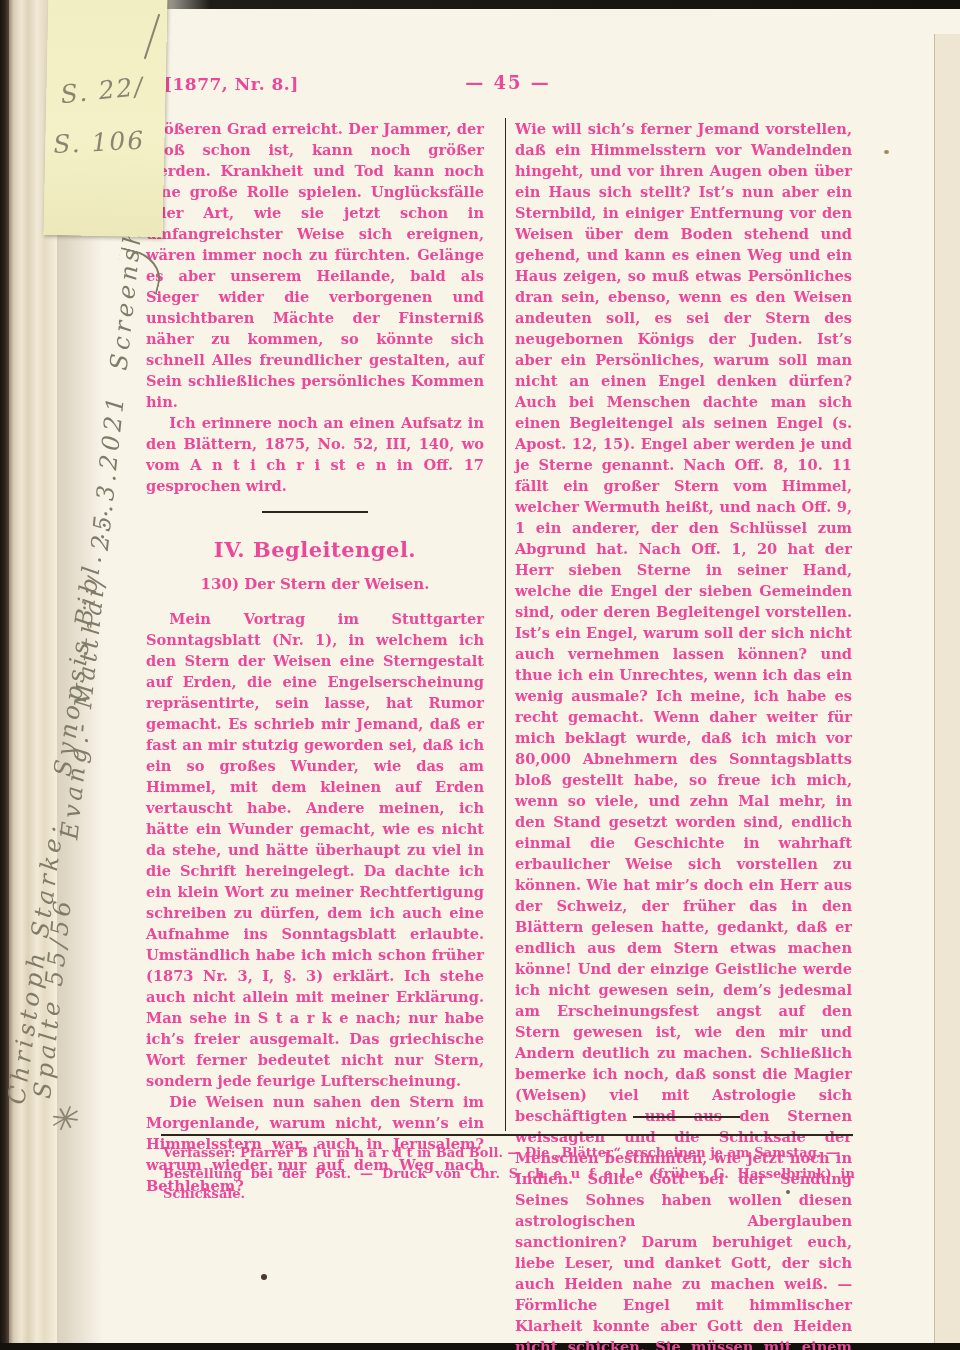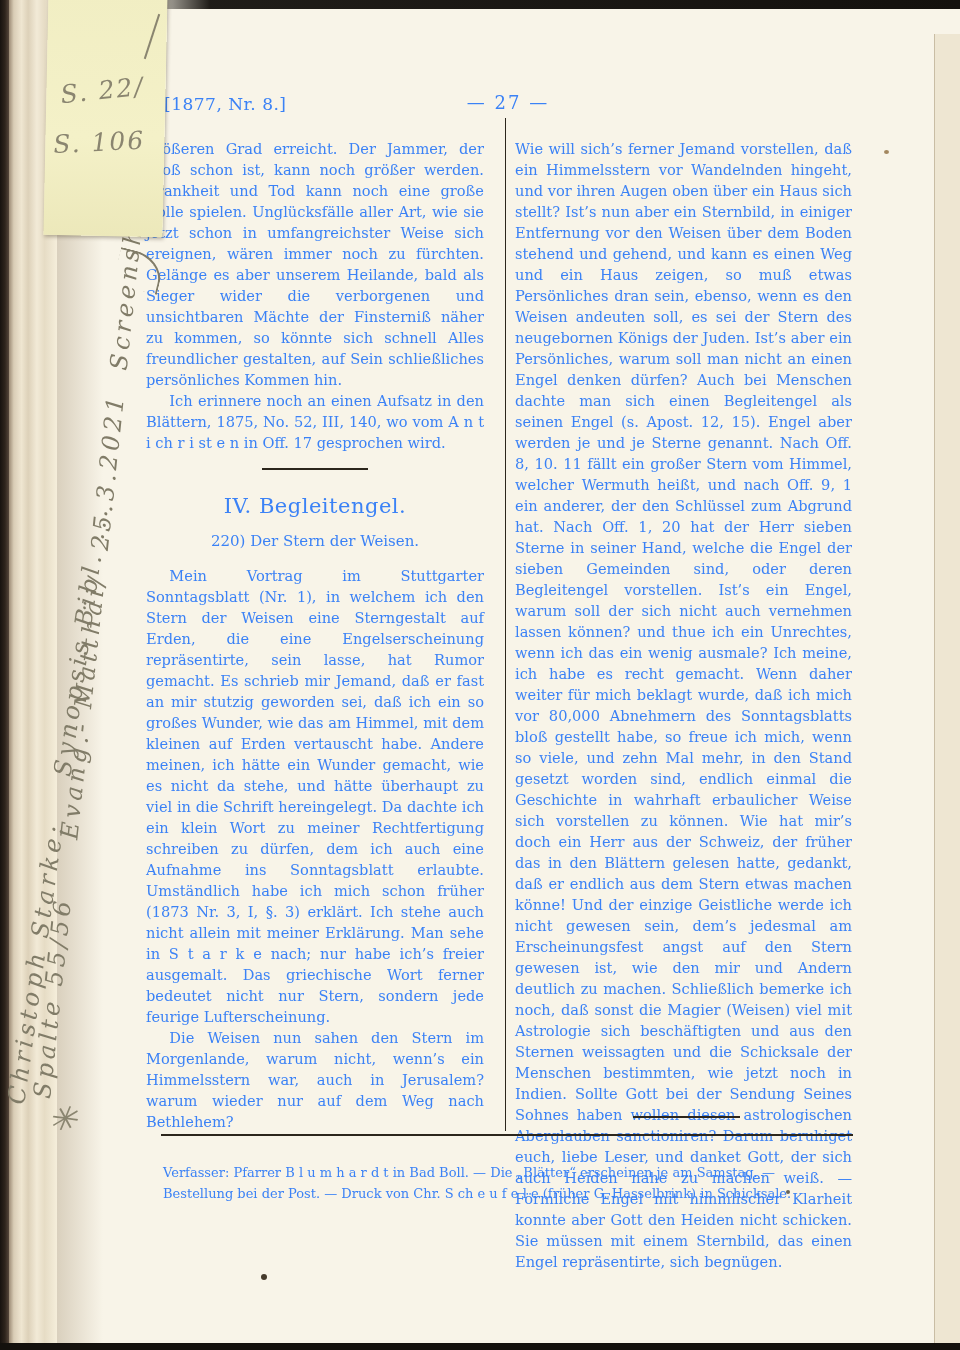--- a/index.html
+++ b/index.html
@@ -45,21 +45,21 @@
   .margin-note-inner { left:30px; top:1078px; width:560px;
     transform:rotate(-82deg); transform-origin:0 100%; }
   .margin-note-outer { left:56px; top:1072px; width:880px;
     transform:rotate(-84deg); transform-origin:0 100%; }
   .margin-asterisk { position:absolute; left:48px; top:1098px; font-size:34px; color:#8a8570; transform:rotate(8deg); }
   .flourish { position:absolute; left:116px; top:252px; width:46px; height:38px;
     border-top:2px solid #817c68; border-right:2px solid #817c68;
     border-radius:0 70% 0 0; transform:rotate(14deg); }
 
   
-  .print { color:#3b82f6; font-weight:400;margin-top:20px; }
+  .print { color:#ec4899; font-weight:700; }
   .page-header-issue { position:absolute; left:164px; top:74px; font-size:17px; letter-spacing:.5px; }
   .page-header-num { position:absolute; left:438px; top:72px; width:140px; text-align:center;
     font-size:18px; letter-spacing:2px; }
 
   .col { position:absolute; top:118px; width:338px; font-size:14.6px; line-height:21px;
     text-align:justify; }
   .col-left { left:146px; }
   .col-right { left:515px; width:337px; }
   .col p { text-align:justify; }
   .col p.indent { text-indent:1.6em; }
@@ -86,30 +86,30 @@
 
   <div class="spine-edge"></div>
   <div class="fore-edges"></div>
   <div class="page-surface"></div>
   <div class="page-left-shade"></div>
   <div class="top-scan-strip"></div>
   <div class="bottom-scan-strip"></div>
   <div class="right-fold"></div>
 
   <div class="print page-header-issue">[1877, Nr. 8.]</div>
-  <div class="print page-header-num">—  27  —</div>
+  <div class="print page-header-num">—  45  —</div>
 
   <div class="col-divider"></div>
 
   <div class="col col-left print">
     <p>größeren Grad erreicht. Der Jammer, der groß schon ist, kann noch größer werden. Krankheit und Tod kann noch eine große Rolle spielen. Unglücksfälle aller Art, wie sie jetzt schon in umfangreichster Weise sich ereignen, wären immer noch zu fürchten. Gelänge es aber unserem Heilande, bald als Sieger wider die verborgenen und unsichtbaren Mächte der Finsterniß näher zu kommen, so könnte sich schnell Alles freundlicher gestalten, auf Sein schließliches persönliches Kommen hin.</p>
     <p class="indent">Ich erinnere noch an einen Aufsatz in den Blättern, 1875, No. 52, III, 140, wo vom A n t i ch r i st e n in Off. 17 gesprochen wird.</p>
     <div class="mid-rule"></div>
     <div class="section-heading">IV. Begleitengel.</div>
-    <div class="article-heading">220) Der Stern der Weisen.</div>
+    <div class="article-heading">130) Der Stern der Weisen.</div>
     <p class="indent">Mein Vortrag im Stuttgarter Sonntagsblatt (Nr. 1), in welchem ich den Stern der Weisen eine Sterngestalt auf Erden, die eine Engelserscheinung repräsentirte, sein lasse, hat Rumor gemacht. Es schrieb mir Jemand, daß er fast an mir stutzig geworden sei, daß ich ein so großes Wunder, wie das am Himmel, mit dem kleinen auf Erden vertauscht habe. Andere meinen, ich hätte ein Wunder gemacht, wie es nicht da stehe, und hätte überhaupt zu viel in die Schrift hereingelegt. Da dachte ich ein klein Wort zu meiner Rechtfertigung schreiben zu dürfen, dem ich auch eine Aufnahme ins Sonntagsblatt erlaubte. Umständlich habe ich mich schon früher (1873 Nr. 3, I, §. 3) erklärt. Ich stehe auch nicht allein mit meiner Erklärung. Man sehe in S t a r k e nach; nur habe ich’s freier ausgemalt. Das griechische Wort ferner bedeutet nicht nur Stern, sondern jede feurige Lufterscheinung.</p>
     <p class="indent">Die Weisen nun sahen den Stern im Morgenlande, warum nicht, wenn’s ein Himmelsstern war, auch in Jerusalem? warum wieder nur auf dem Weg nach Bethlehem?</p>
   </div>
 
   <div class="col col-right print">
     <p>Wie will sich’s ferner Jemand vorstellen, daß ein Himmelsstern vor Wandelnden hingeht, und vor ihren Augen oben über ein Haus sich stellt? Ist’s nun aber ein Sternbild, in einiger Entfernung vor den Weisen über dem Boden stehend und gehend, und kann es einen Weg und ein Haus zeigen, so muß etwas Persönliches dran sein, ebenso, wenn es den Weisen andeuten soll, es sei der Stern des neugebornen Königs der Juden. Ist’s aber ein Persönliches, warum soll man nicht an einen Engel denken dürfen? Auch bei Menschen dachte man sich einen Begleitengel als seinen Engel (s. Apost. 12, 15). Engel aber werden je und je Sterne genannt. Nach Off. 8, 10. 11 fällt ein großer Stern vom Himmel, welcher Wermuth heißt, und nach Off. 9, 1 ein anderer, der den Schlüssel zum Abgrund hat. Nach Off. 1, 20 hat der Herr sieben Sterne in seiner Hand, welche die Engel der sieben Gemeinden sind, oder deren Begleitengel vorstellen. Ist’s ein Engel, warum soll der sich nicht auch vernehmen lassen können? und thue ich ein Unrechtes, wenn ich das ein wenig ausmale? Ich meine, ich habe es recht gemacht. Wenn daher weiter für mich beklagt wurde, daß ich mich vor 80,000 Abnehmern des Sonntagsblatts bloß gestellt habe, so freue ich mich, wenn so viele, und zehn Mal mehr, in den Stand gesetzt worden sind, endlich einmal die Geschichte in wahrhaft erbaulicher Weise sich vorstellen zu können. Wie hat mir’s doch ein Herr aus der Schweiz, der früher das in den Blättern gelesen hatte, gedankt, daß er endlich aus dem Stern etwas machen könne! Und der einzige Geistliche werde ich nicht gewesen sein, dem’s jedesmal am Erscheinungsfest angst auf den Stern gewesen ist, wie den mir und Andern deutlich zu machen. Schließlich bemerke ich noch, daß sonst die Magier (Weisen) viel mit Astrologie sich beschäftigten und aus den Sternen weissagten und die Schicksale der Menschen bestimmten, wie jetzt noch in Indien. Sollte Gott bei der Sendung Seines Sohnes haben wollen diesen astrologischen Aberglauben sanctioniren? Darum beruhiget euch, liebe Leser, und danket Gott, der sich auch Heiden nahe zu machen weiß. — Förmliche Engel mit himmlischer Klarheit konnte aber Gott den Heiden nicht schicken. Sie müssen mit einem Sternbild, das einen Engel repräsentirte, sich begnügen.</p>
   </div>
   <div class="right-end-rule"></div>
 
   <div class="footer-rule"></div>

